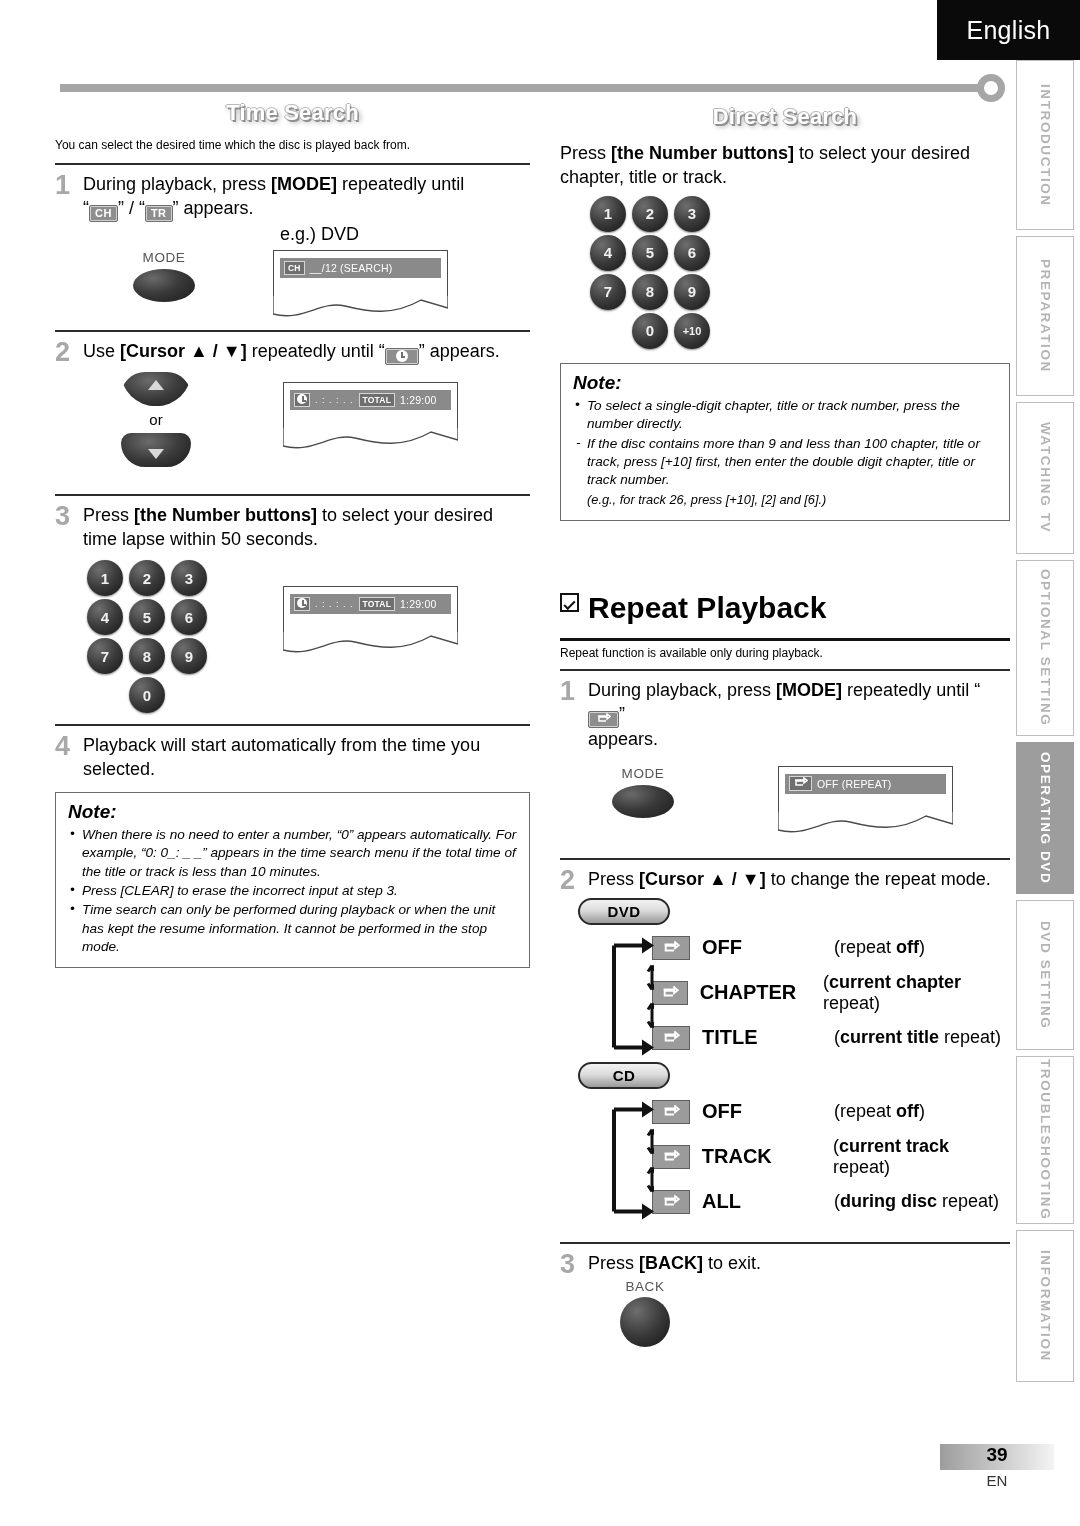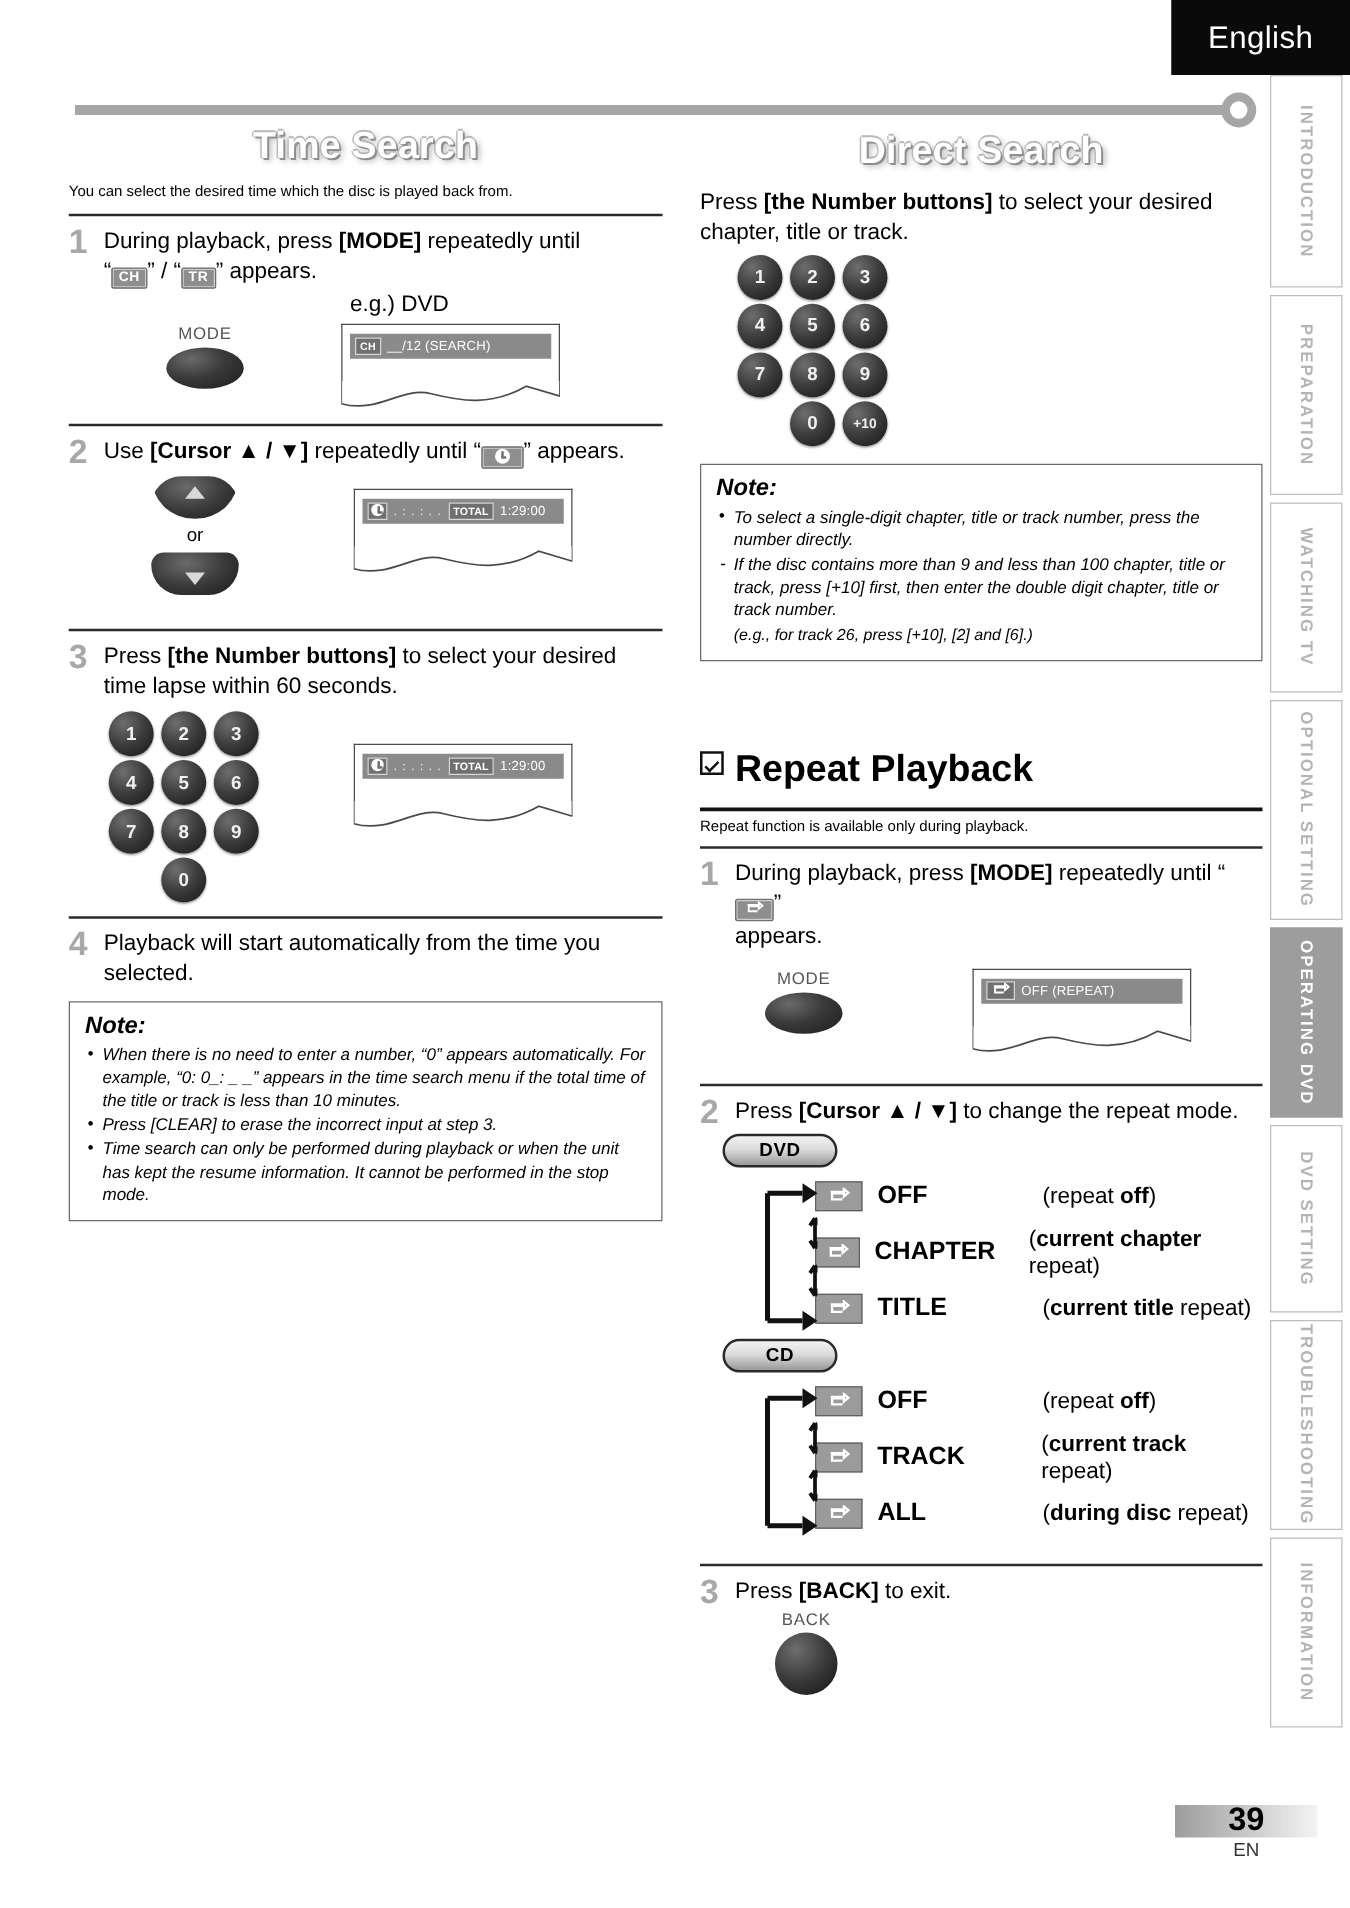--- a/index.html
+++ b/index.html
@@ -44,21 +44,21 @@
   .side-tab.active { background:#9d9d9d; border-color:#9d9d9d; }
   .side-tab.active span { color:#ffffff; }
 
   
   #col-left  { position:absolute; top:100px; left:55px;  width:475px; }
   #col-right { position:absolute; top:104px; left:560px; width:450px; }
 
   
   .banner {
     text-align:center;
-    font-size:30px; font-weight:bold; color:#ffffff;
+    font-size:22px; font-weight:bold; color:#ffffff;
     letter-spacing:.2px;
     margin-bottom:12px;
     text-shadow:
        1.6px 1.6px 0 #8f8f8f,
       -1.2px 0 0 #b9b9b9, 0 -1.2px 0 #b9b9b9,
        1.2px 0 0 #b9b9b9, 0 1.2px 0 #b9b9b9,
        3px 3px 5px rgba(0,0,0,.30);
   }
 
   .lede {
@@ -212,21 +212,21 @@
   .flow-desc b { font-weight:bold; }
   .flow-arrows { position:absolute; left:-46px; top:0; height:100%; }
 
   
   #pagenum-bar {
     position:absolute; left:940px; top:1444px; width:114px; height:26px;
     background:linear-gradient(90deg,#9c9c9c 0%,#f4f4f4 100%);
   }
   #pagenum {
     position:absolute; left:940px; top:1440px; width:114px;
-    text-align:center; font-size:26px; font-weight:bold; line-height:30px;
+    text-align:center; font-size:19px; font-weight:bold; line-height:30px;
   }
   #pagecode {
     position:absolute; left:940px; top:1472px; width:114px;
     text-align:center; font-size:15px; color:#333;
   }
 </style>
 </head>
 <body>
 
 <div id="lang-tab">
@@ -332,21 +332,21 @@
         </svg>
       </div>
     </div>
   </div>
 
   <div class="step">
     <div class="step-head">
       <div class="step-num">3</div>
       <div class="step-text">
         <span>Press </span><b>[the Number buttons]</b><span> to select your desired</span><br>
-        <span>time lapse within 60 seconds.</span>
+        <span>time lapse within 50 seconds.</span>
       </div>
     </div>
 
     <div style="position:relative;height:160px;margin-top:6px;">
       <div class="keypad" style="position:absolute;left:32px;top:2px;">
         <div class="key">1</div>
         <div class="key">2</div>
         <div class="key">3</div>
         <div class="key">4</div>
         <div class="key">5</div>

